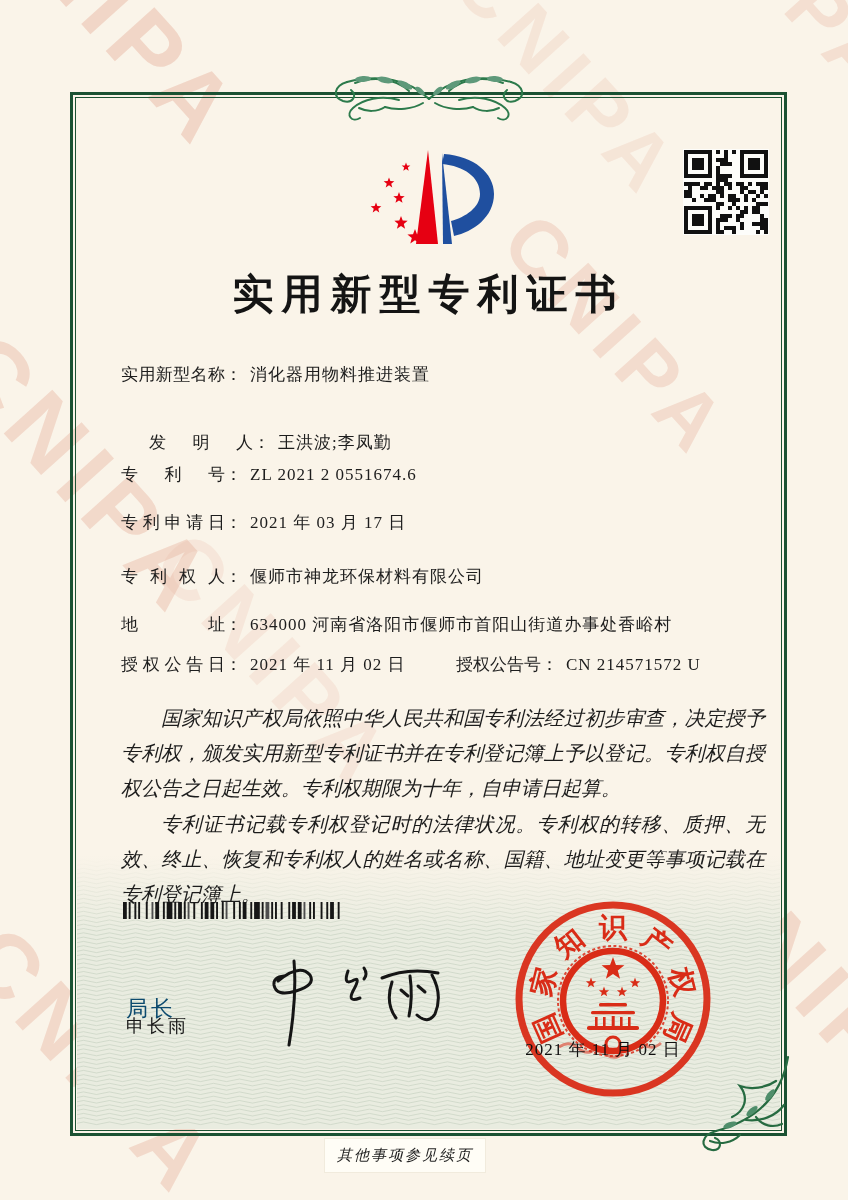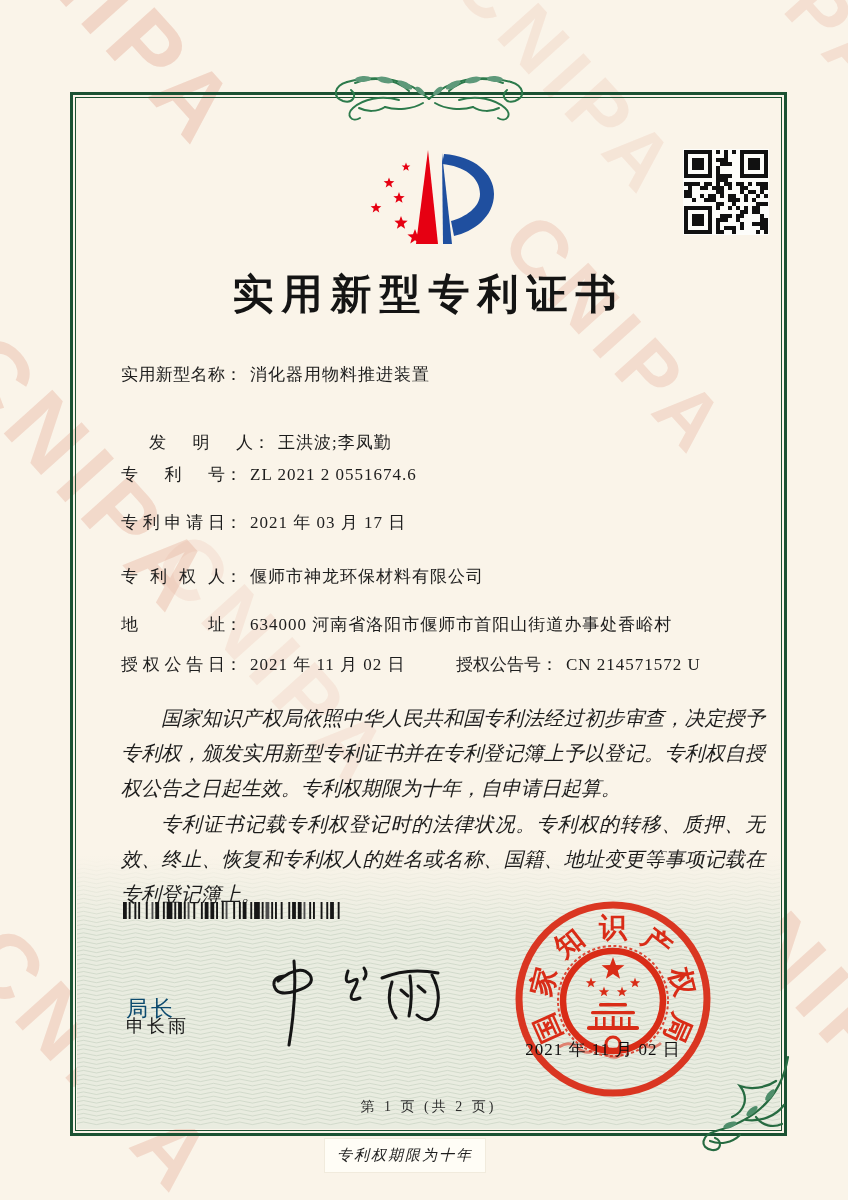--- a/index.html
+++ b/index.html
@@ -452,16 +452,15 @@
       <rect x="92" y="151" width="20" height="4" rx="2"></rect>
     </g>
     <g stroke="#d92c17" fill="none" stroke-width="3" opacity="0.55">
       <path d="M48,150 q10,-7 19,1 q9,8 17,1"></path>
       <path d="M132,147 q9,7 18,-1"></path>
       <path d="M96,158 q8,5 15,-1"></path>
     </g>
   </svg>
   <div class="seal-date">2021 年 11 月 02 日</div>
 
-  <div class="page-foot">第 1 页 (共 2 页)</div>
 </div>
 
-<div class="cont-note">专利权期限为十年</div>
+<div class="cont-note">其他事项参见续页</div>
 
 </body></html>

